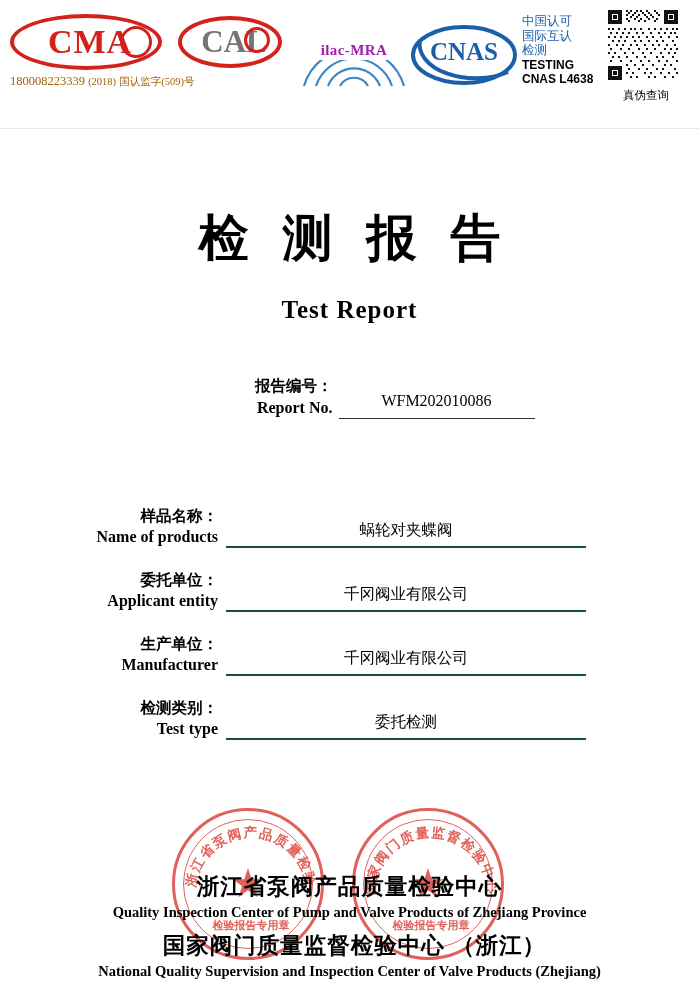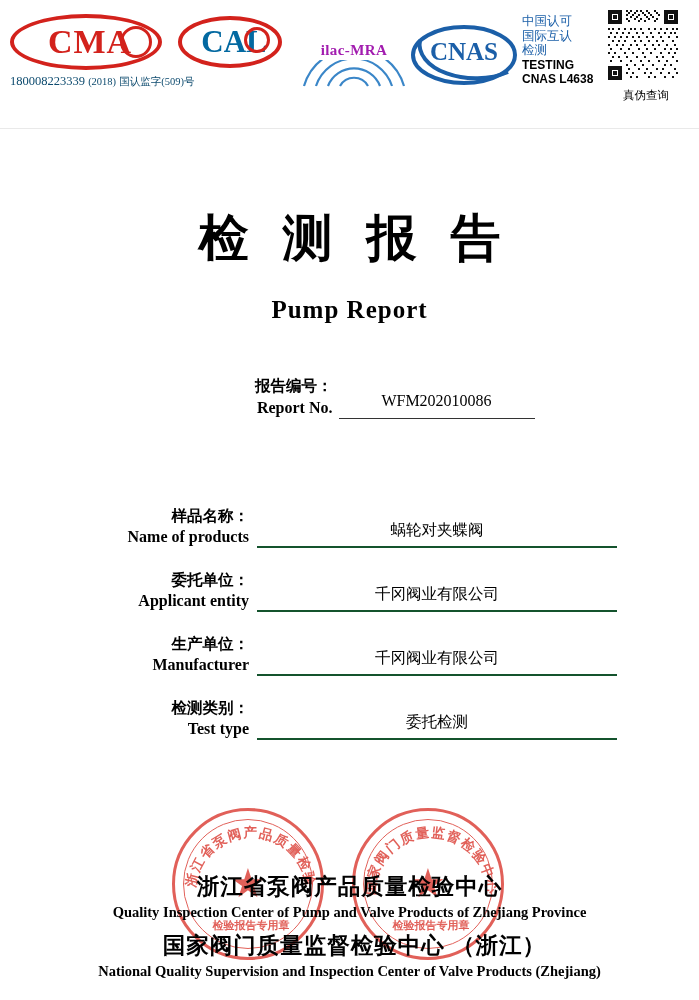--- a/index.html
+++ b/index.html
@@ -59,21 +59,21 @@
     top: 8px;
     width: 32px;
     height: 32px;
     border: 3px solid #d3221c;
     border-radius: 50%;
     box-sizing: border-box;
   }
   .cma-caption {
     margin-top: 4px;
     font-size: 12.5px;
-    color: #0c4a6e;
+    color: #a16207;
     white-space: nowrap;
     font-family: "Liberation Serif", serif;
   }
   .cma-caption .small {
     font-size: 10.5px;
   }
 
   .cal-block {
     position: absolute;
     left: 178px;
@@ -89,21 +89,21 @@
     position: relative;
   }
   .cal-text {
     position: absolute;
     left: 0;
     top: 0;
     width: 104px;
     height: 44px;
     line-height: 44px;
     text-align: center;
-    color: #0369a1;
+    color: #737373;
     font-weight: bold;
     font-size: 31px;
     letter-spacing: 0px;
     font-family: "Liberation Serif", serif;
   }
   .cal-inner-circle {
     position: absolute;
     right: 8px;
     top: 7px;
     width: 26px;
@@ -286,21 +286,20 @@
   }
   .field-row {
     display: flex;
     align-items: flex-end;
     margin-bottom: 21px;
   }
   .field-labels {
     width: 218px;
     text-align: right;
     padding-right: 8px;
-    margin-left: 31px;
   }
   .field-labels .cn {
     display: block;
     font-size: 15.5px;
     font-family: "Liberation Sans", sans-serif;
     font-weight: bold;
     line-height: 21px;
   }
   .field-labels .en {
     display: block;
@@ -621,21 +620,21 @@
           <rect x="29" y="34" width="1" height="1"></rect>
           <rect x="33" y="34" width="1" height="1"></rect>
       </g>
     </svg>
     <div class="qr-caption">真伪查询</div>
   </div>
 </div>
 <div class="header-rule"></div>
 
 <div class="title-cn">检测报告</div>
-<div class="title-en">Pump Report</div>
+<div class="title-en">Test Report</div>
 
 <div class="reportno">
   <div class="labels">
     <div class="lab-cn">报告编号：</div>
     <div class="lab-en">Report No.</div>
   </div>
   <div class="value">WFM202010086</div>
 </div>
 
 <div class="fields">

